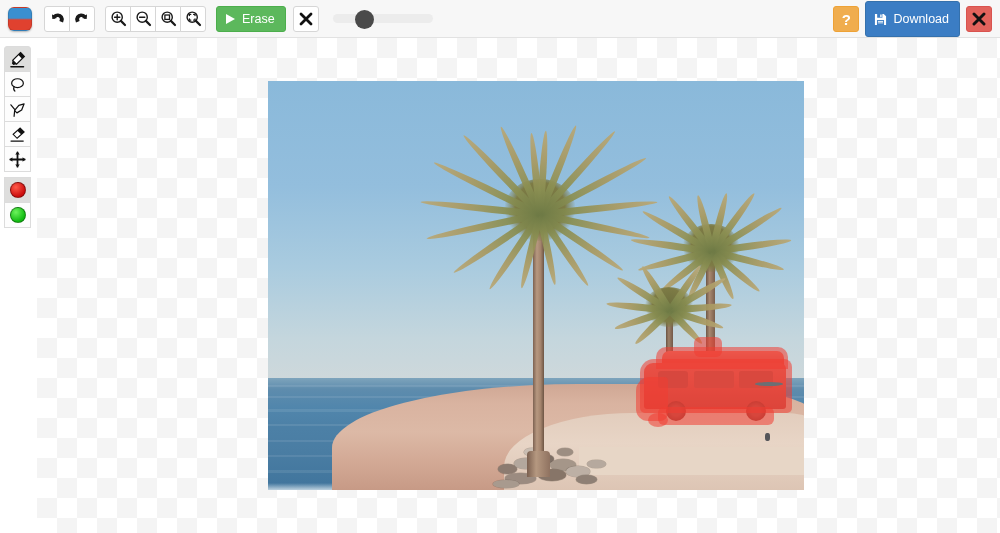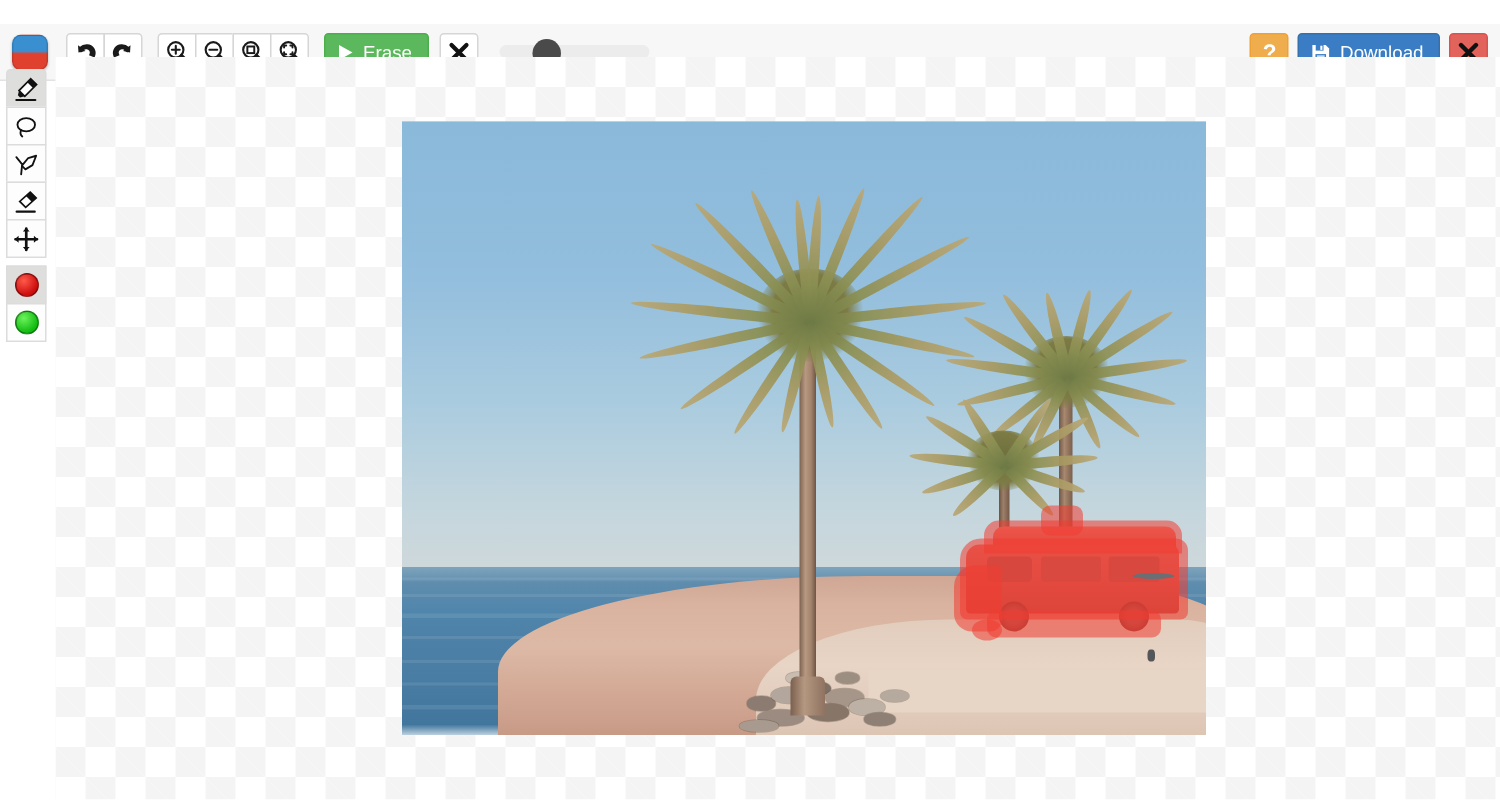--- a/index.html
+++ b/index.html
@@ -9,21 +9,21 @@
     width: 1000px; height: 533px;
     overflow: hidden;
     font-family: "Liberation Sans", sans-serif;
     background: #ffffff;
   }
 
   
   #app { width: 1000px; height: 533px; position: relative; background:#ffffff; }
 
   #toolbar {
-    position: absolute; left:0; top:16px; width:1000px; height:38px;
+    position: absolute; left:0; top:0; width:1000px; height:38px;
     background:#f7f7f7;
     border-bottom:1px solid #e2e2e2;
     display:flex; align-items:center;
   }
   .tb-left { display:flex; align-items:center; padding-left:8px; gap:0; }
   .tb-right { position:absolute; right:8px; top:0; height:38px; display:flex; align-items:center; gap:6px; }
 
   
   .logo {
     width:24px; height:24px; border-radius:6px; margin-right:12px;
@@ -69,21 +69,21 @@
   }
 
   
   .help-btn {
     width:26px; height:26px; border-radius:3px;
     background:#f0ad4e; border:1px solid #eea236;
     color:#ffffff; font-size:15px; font-weight:bold;
     display:flex; align-items:center; justify-content:center;
   }
   .download-btn {
-    height:26px; padding:0 10px 0 8px; border-radius:3px;
+    height:36px; padding:0 10px 0 8px; border-radius:3px;
     background:#3b7dc4; border:1px solid #3571ac;
     color:#ffffff; font-size:12.5px;
     display:flex; align-items:center; gap:6px;
   }
   .close-btn {
     width:26px; height:26px; border-radius:3px;
     background:#e2635c; border:1px solid #d9534f;
     display:flex; align-items:center; justify-content:center;
   }
 

